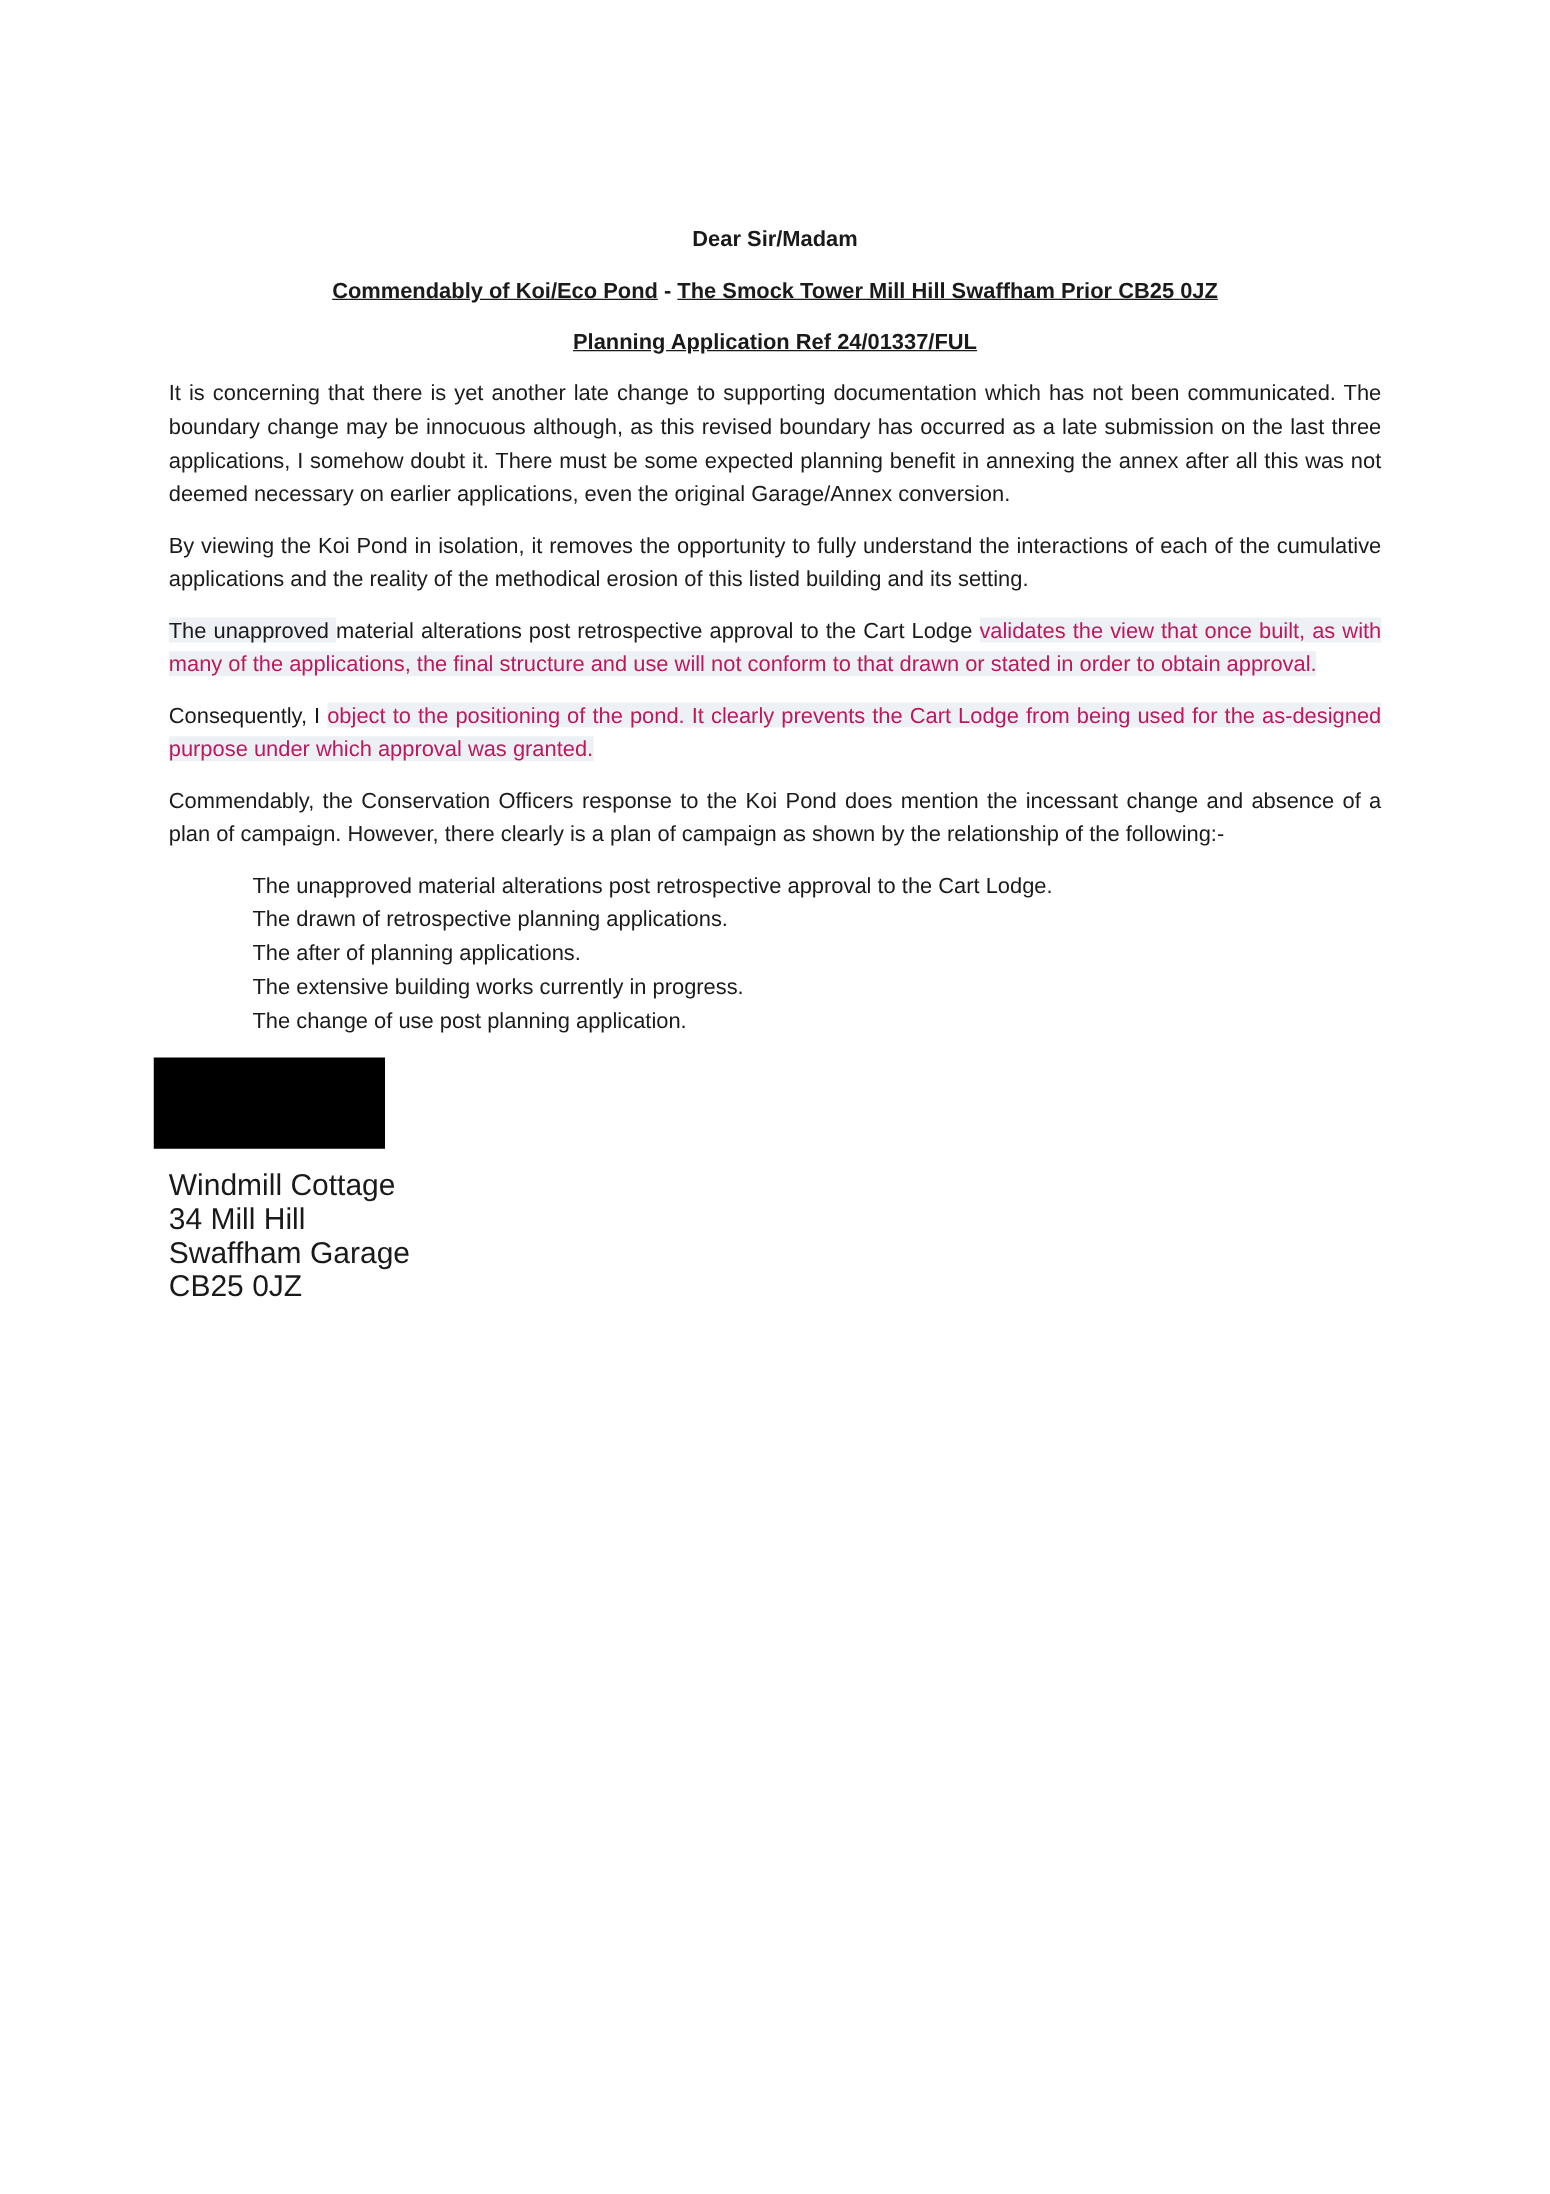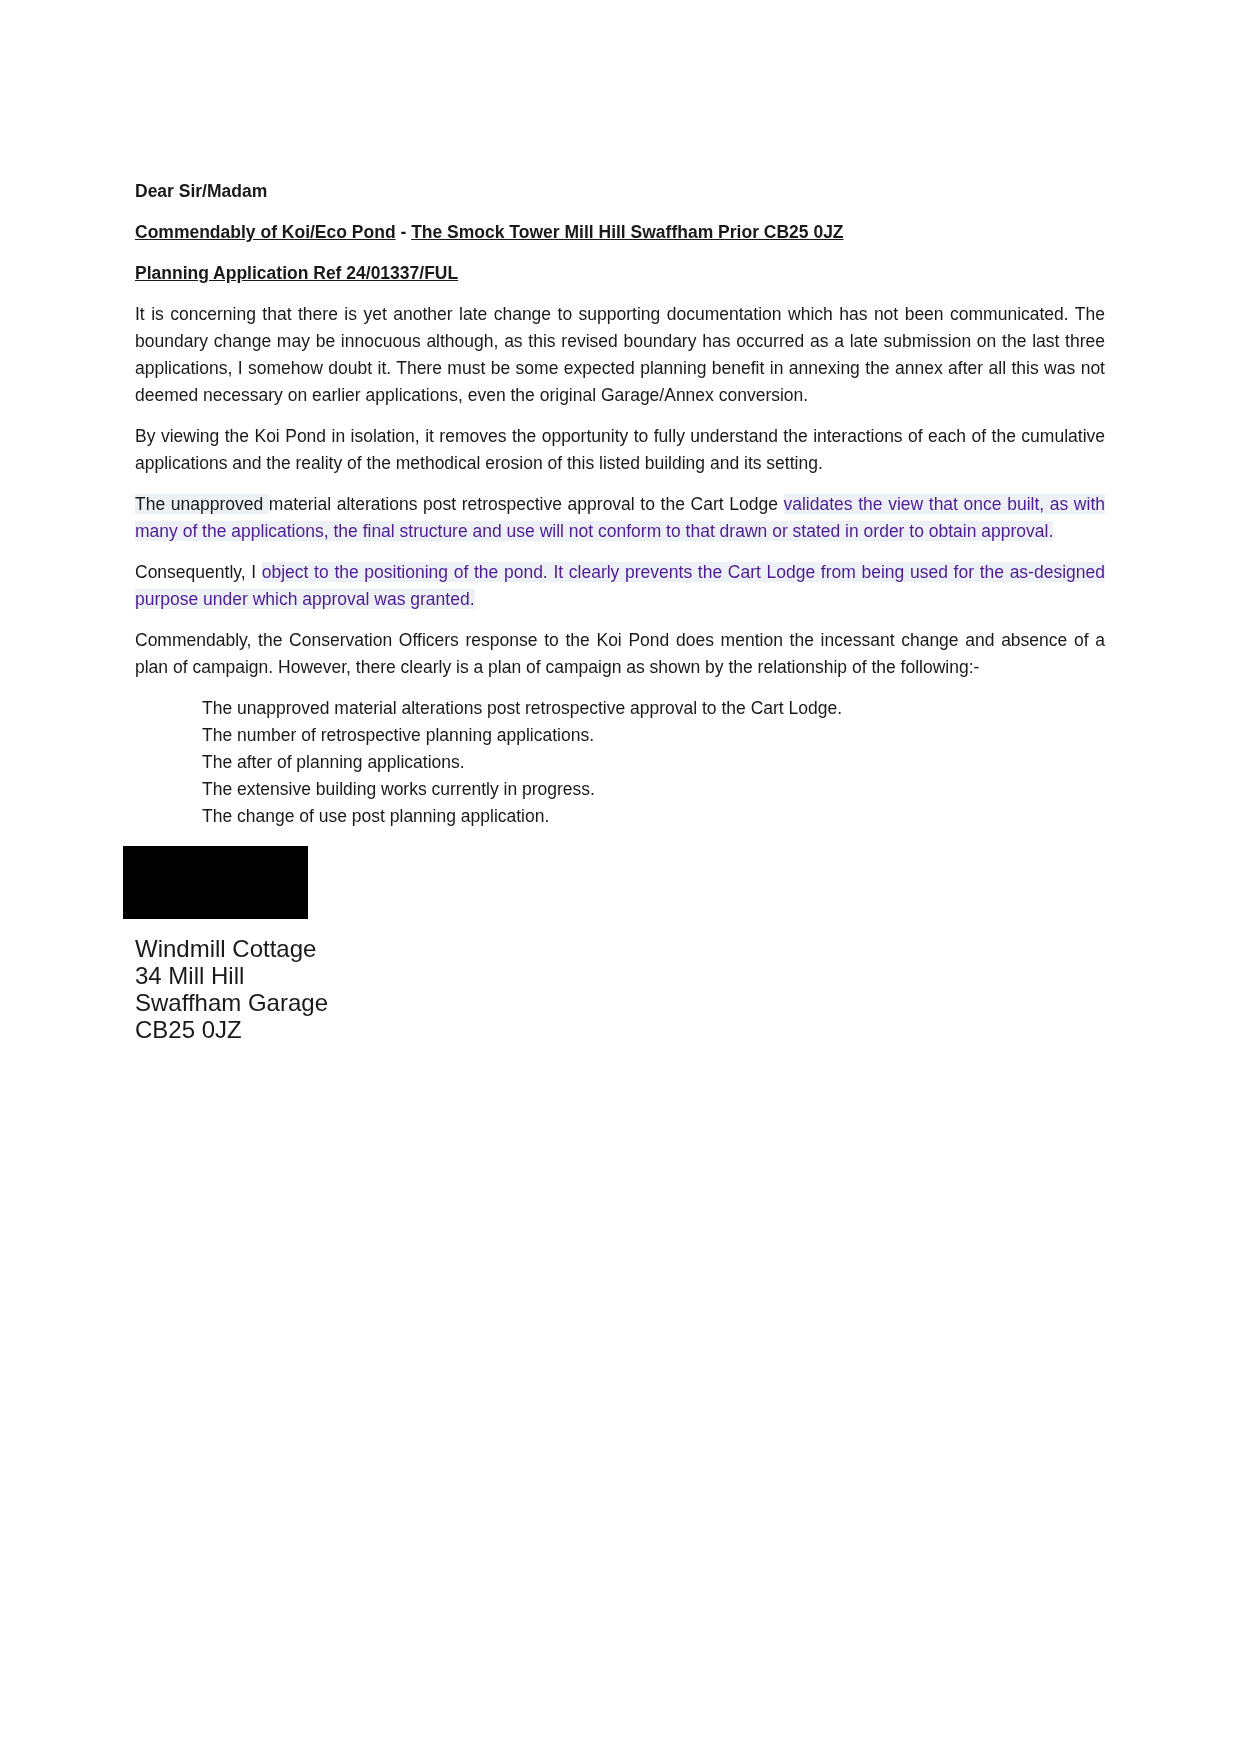--- a/index.html
+++ b/index.html
@@ -22,24 +22,24 @@
     padding: 178px 135px 0 135px;
   }
   .para {
     font-size: 17.5px;
     line-height: 27px;
     margin: 0 0 14px 0;
     text-align: justify;
   }
   .heading {
     font-weight: bold;
-    text-align: left;
+    text-align: center;
   }
   .u { text-decoration: underline; }
-  .navy { color: #4c1d95; margin-top: 20px; }
+  .navy { color: #be185d; margin-top: 20px; }
   .hl { background: #edf1f5; }
   .list-block {
     margin: 0 0 14px 0;
     padding-left: 67px;
   }
   .list-line {
     font-size: 17.5px;
     line-height: 27px;
     text-align: left;
   }
@@ -72,21 +72,21 @@
 
 
   <p class="para"><span class="hl">The unapproved </span><span>material alterations post retrospective approval to the Cart Lodge </span><span class="navy hl">validates the view that once built, as with many of the applications, the final structure and use will not conform to that drawn or stated in order to obtain approval.</span></p>
 
   <p class="para"><span>Consequently, I </span><span class="navy hl">object to the positioning of the pond. It clearly prevents the Cart Lodge from being used for the as-designed purpose under which approval was granted.</span></p>
 
   <p class="para">Commendably, the Conservation Officers response to the Koi Pond does mention the incessant change and absence of a plan of campaign. However, there clearly is a plan of campaign as shown by the relationship of the following:-</p>
 
   <div class="list-block">
     <div class="list-line">The unapproved material alterations post retrospective approval to the Cart Lodge.</div>
-    <div class="list-line">The number of retrospective planning applications.</div>
+    <div class="list-line">The drawn of retrospective planning applications.</div>
     <div class="list-line">The after of planning applications.</div>
     <div class="list-line">The extensive building works currently in progress.</div>
     <div class="list-line">The change of use post planning application.</div>
   </div>
 
   <div class="redacted"></div>
 
   <div>
     <div class="address-line">Windmill Cottage</div>
     <div class="address-line">34 Mill Hill</div>

